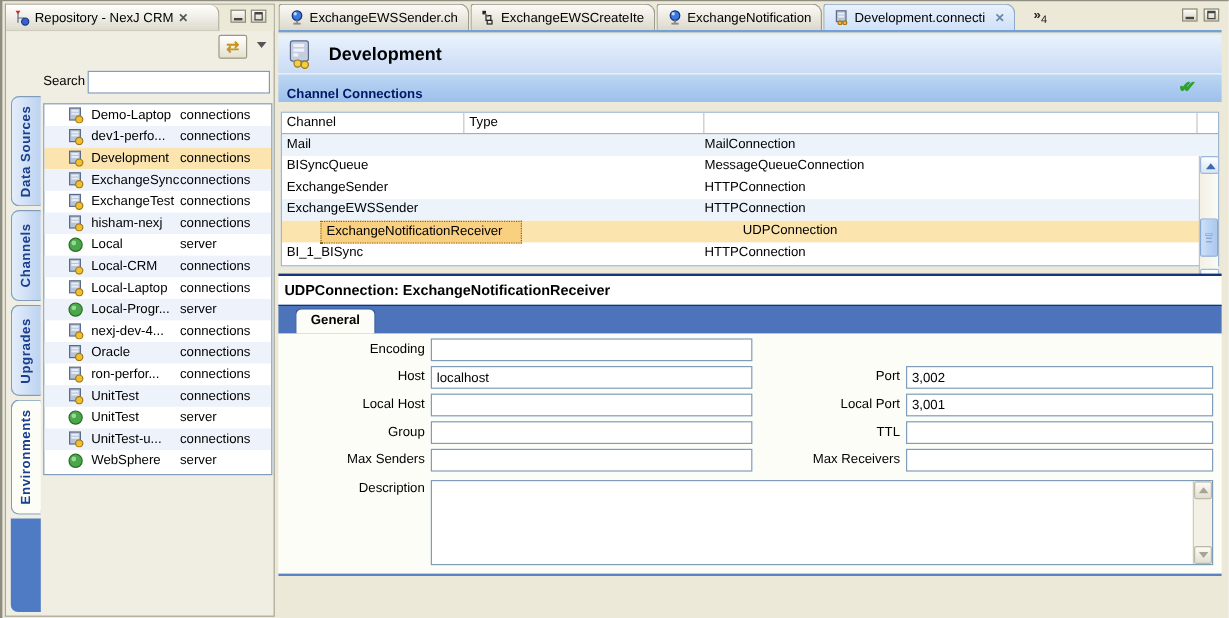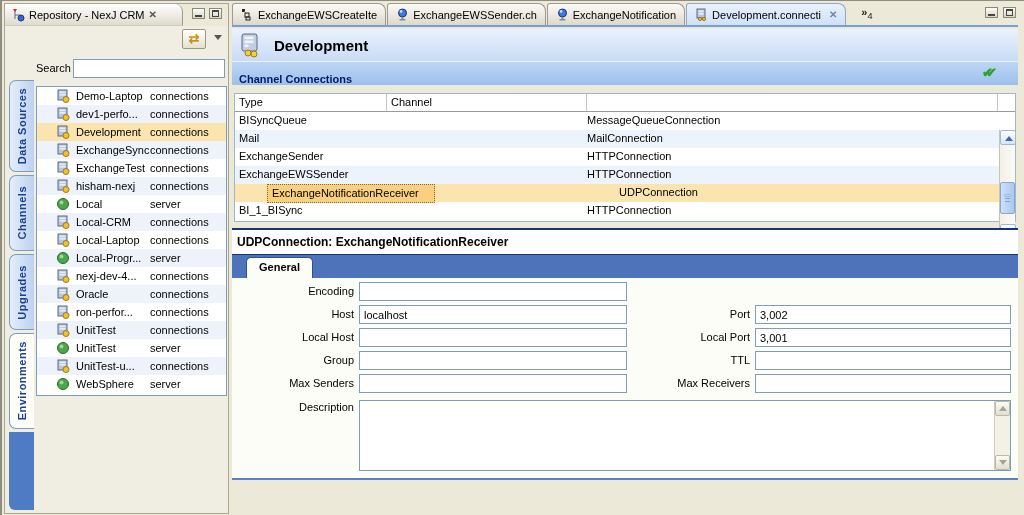--- a/index.html
+++ b/index.html
@@ -299,35 +299,35 @@
           <span class="nm">WebSphere</span>
           <span class="tp">server</span>
         </div>
     </div>
   </div>
 
   <div class="editor">
     <div class="etabs">
       <div class="etab">
         <svg class="ticon" viewBox="0 0 13 13">
+            <circle cx="6.5" cy="5" r="4" fill="#3a7ae0" stroke="#16337a"></circle>
+            <circle cx="5" cy="3.5" r="1.4" fill="#bcd6fa"></circle>
+            <rect x="5.5" y="9" width="2" height="2" fill="#888"></rect>
+            <rect x="3.5" y="11" width="6" height="1.5" fill="#888"></rect>
+          </svg>
+        <span>ExchangeEWSSender.ch</span>
+      </div>
+      <div class="etab">
+        <svg class="ticon" viewBox="0 0 13 13">
             <rect x="1" y="1" width="3" height="3" fill="#222"></rect>
             <rect x="4" y="5" width="4" height="4" fill="none" stroke="#222"></rect>
             <rect x="5" y="9" width="4" height="3" fill="none" stroke="#222"></rect>
             <path d="M3 3 L6 6" stroke="#666"></path>
           </svg>
         <span>ExchangeEWSCreateIte</span>
-      </div>
-      <div class="etab">
-        <svg class="ticon" viewBox="0 0 13 13">
-            <circle cx="6.5" cy="5" r="4" fill="#3a7ae0" stroke="#16337a"></circle>
-            <circle cx="5" cy="3.5" r="1.4" fill="#bcd6fa"></circle>
-            <rect x="5.5" y="9" width="2" height="2" fill="#888"></rect>
-            <rect x="3.5" y="11" width="6" height="1.5" fill="#888"></rect>
-          </svg>
-        <span>ExchangeEWSSender.ch</span>
       </div>
       <div class="etab">
         <svg class="ticon" viewBox="0 0 13 13">
             <circle cx="6.5" cy="5" r="4" fill="#3a7ae0" stroke="#16337a"></circle>
             <circle cx="5" cy="3.5" r="1.4" fill="#bcd6fa"></circle>
             <rect x="5.5" y="9" width="2" height="2" fill="#888"></rect>
             <rect x="3.5" y="11" width="6" height="1.5" fill="#888"></rect>
           </svg>
         <span>ExchangeNotification</span>
       </div>
@@ -361,33 +361,33 @@
       <span class="htitle">Development</span>
     </div>
 
     <div class="chanbar">
       <span class="ctitle">Channel Connections</span>
       <span class="checkmark">✔✔</span>
     </div>
 
     <div class="ctable">
       <div class="ct-header">
+        <span class="hc">Channel</span>
         <span class="hc">Type</span>
-        <span class="hc">Channel</span>
         <span class="hc"></span>
         <span></span>
       </div>
       <div class="ct-body">
+        <div class="ct-row alt">
+            <span class="c1">Mail</span>
+            <span>MailConnection</span>
+          </div>
         <div class="ct-row">
             <span class="c1">BISyncQueue</span>
             <span>MessageQueueConnection</span>
-          </div>
-        <div class="ct-row alt">
-            <span class="c1">Mail</span>
-            <span>MailConnection</span>
           </div>
         <div class="ct-row">
             <span class="c1">ExchangeSender</span>
             <span>HTTPConnection</span>
           </div>
         <div class="ct-row alt">
             <span class="c1">ExchangeEWSSender</span>
             <span>HTTPConnection</span>
           </div>
         <div class="ct-row selected">

